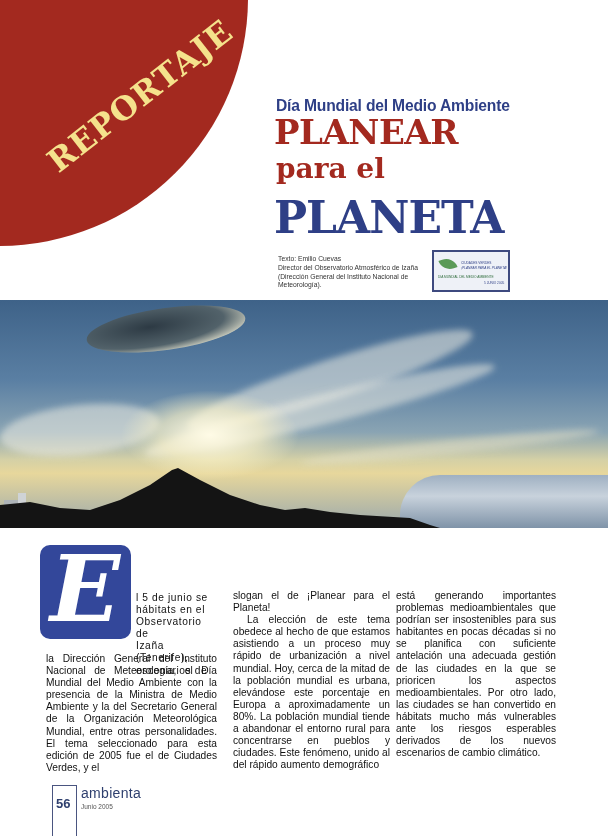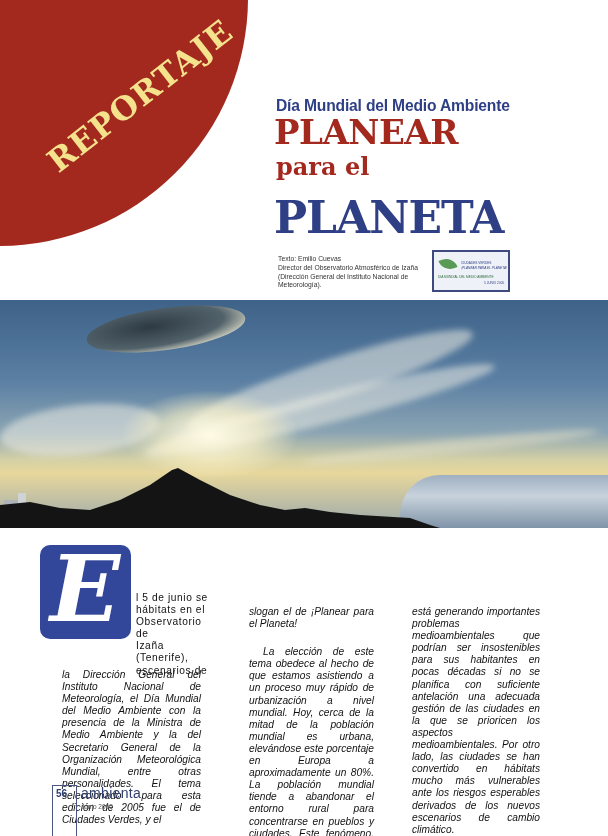--- a/index.html
+++ b/index.html
@@ -5,21 +5,21 @@
   html, body { margin:0; padding:0; }
   body { width:608px; height:836px; position:relative; overflow:hidden; background:#ffffff; font-family:"Liberation Sans", sans-serif; }
 
   .corner { position:absolute; left:-250px; top:-250px; width:498px; height:496px; border-radius:50%; background:#a3291f; }
   .section-tag { position:absolute; left:40px; top:150px; width:230px; height:40px; transform:rotate(-38deg); transform-origin:left top;
     font-family:"DejaVu Serif", serif; font-weight:bold; font-size:32px; letter-spacing:1px; color:#f5e28c; white-space:nowrap; }
   .section-tag span { display:inline-block; }
 
   .kicker { position:absolute; left:276px; top:96px; font-family:"Liberation Sans", sans-serif; font-weight:bold; font-size:17px; color:#2e3f86; letter-spacing:-0.2px; transform:scaleX(0.92); transform-origin:left; white-space:nowrap; }
   .title1 { position:absolute; left:274px; top:112px; font-family:"DejaVu Serif", serif; font-weight:bold; font-size:34px; color:#a3291f; letter-spacing:-0.5px; white-space:nowrap; }
-  .title2 { position:absolute; left:276px; top:152px; font-family:"DejaVu Serif", serif; font-weight:bold; font-size:24px; color:#a3291f; white-space:nowrap; }
+  .title2 { position:absolute; left:276px; top:152px; font-family:"DejaVu Serif", serif; font-weight:bold; font-size:28px; color:#a3291f; white-space:nowrap; }
   .title3 { position:absolute; left:274px; top:192px; font-family:"DejaVu Serif", serif; font-weight:bold; font-size:44px; color:#2e3f86; letter-spacing:-1px; white-space:nowrap; }
 
   .byline { position:absolute; left:278px; top:255px; width:160px; font-size:7.5px; line-height:8.8px; color:#333; transform:scaleX(0.9); transform-origin:left top; }
   .byline div { white-space:nowrap; }
 
   .logo { position:absolute; left:432px; top:250px; width:74px; height:38px; border:2px solid #3e4a7f; background:#eef1f7; }
   .logo .leaf { position:absolute; left:6px; top:6px; width:16px; height:12px; background:#5a9a57; border-radius:0 12px 0 12px; transform:rotate(-20deg); }
   .logo .t { position:absolute; font-size:3.2px; color:#2e3f86; white-space:nowrap; }
   .logo .t.a { left:27px; top:9px; }
   .logo .t.b { left:27px; top:14px; font-style:italic; }
@@ -31,29 +31,29 @@
   .photo .cloud-dark { position:absolute; left:86px; top:8px; width:160px; height:42px; border-radius:50%; background:radial-gradient(ellipse at 40% 40%,#2d3a44 0%,#52626a 55%,rgba(220,215,190,0.8) 75%,transparent 80%); transform:rotate(-8deg); }
   .photo .wisp { position:absolute; border-radius:50%; background:rgba(235,235,225,0.55); filter:blur(3px); }
   .photo .glow { position:absolute; left:120px; top:90px; width:180px; height:90px; border-radius:50%; background:radial-gradient(ellipse,#fffbe6 0%,rgba(255,245,200,0.6) 40%,transparent 70%); }
   .photo .mountain { position:absolute; left:0; top:0; width:608px; height:228px; }
   .photo .sea { position:absolute; left:400px; top:175px; width:208px; height:53px; background:linear-gradient(180deg,#9fb0c2,#c8d2dc 40%,#7f93a8); border-radius:40px 0 0 0; }
 
   .dropcap { position:absolute; left:40px; top:545px; width:91px; height:94px; background:#33479a; border-radius:10px; }
   .dropcap span { position:absolute; left:10px; top:-6px; font-family:"DejaVu Serif", serif; font-style:italic; font-weight:bold; font-size:92px; color:#ffffff; line-height:100px; }
 
   .col { position:absolute; font-size:10.2px; line-height:12.1px; color:#111; text-align:justify; }
-  .col p { margin:16px;font-style:italic; }
+  .col p { margin:0; }
   .col .ind { text-indent:14px; }
   .col1a { left:136px; top:592px; width:80px; letter-spacing:0.6px; }
   .col1b { left:46px; top:653px; width:171px; }
   .col2 { left:233px; top:590px; width:157px; }
   .col3 { left:396px; top:590px; width:160px; }
 
   .folio { position:absolute; left:52px; top:785px; width:23px; height:53px; border:1px solid #4a5580; border-bottom:none; }
-  .folio span { position:absolute; left:3px; top:2px; font-weight:bold; font-size:10px; color:#2e3f6e; }
+  .folio span { position:absolute; left:3px; top:10px; font-weight:bold; font-size:13px; color:#2e3f6e; }
   .mag { position:absolute; left:81px; top:785px; font-weight:normal; font-size:14px; color:#2e3f6e; letter-spacing:0.3px; }
   .date { position:absolute; left:81px; top:803px; font-size:6.5px; color:#555; }
 </style>
 </head>
 <body>
 
 <div class="corner"></div>
 <div class="section-tag"><span>REPORTAJE</span></div>
 
 <div class="kicker">Día Mundial del Medio Ambiente</div>

